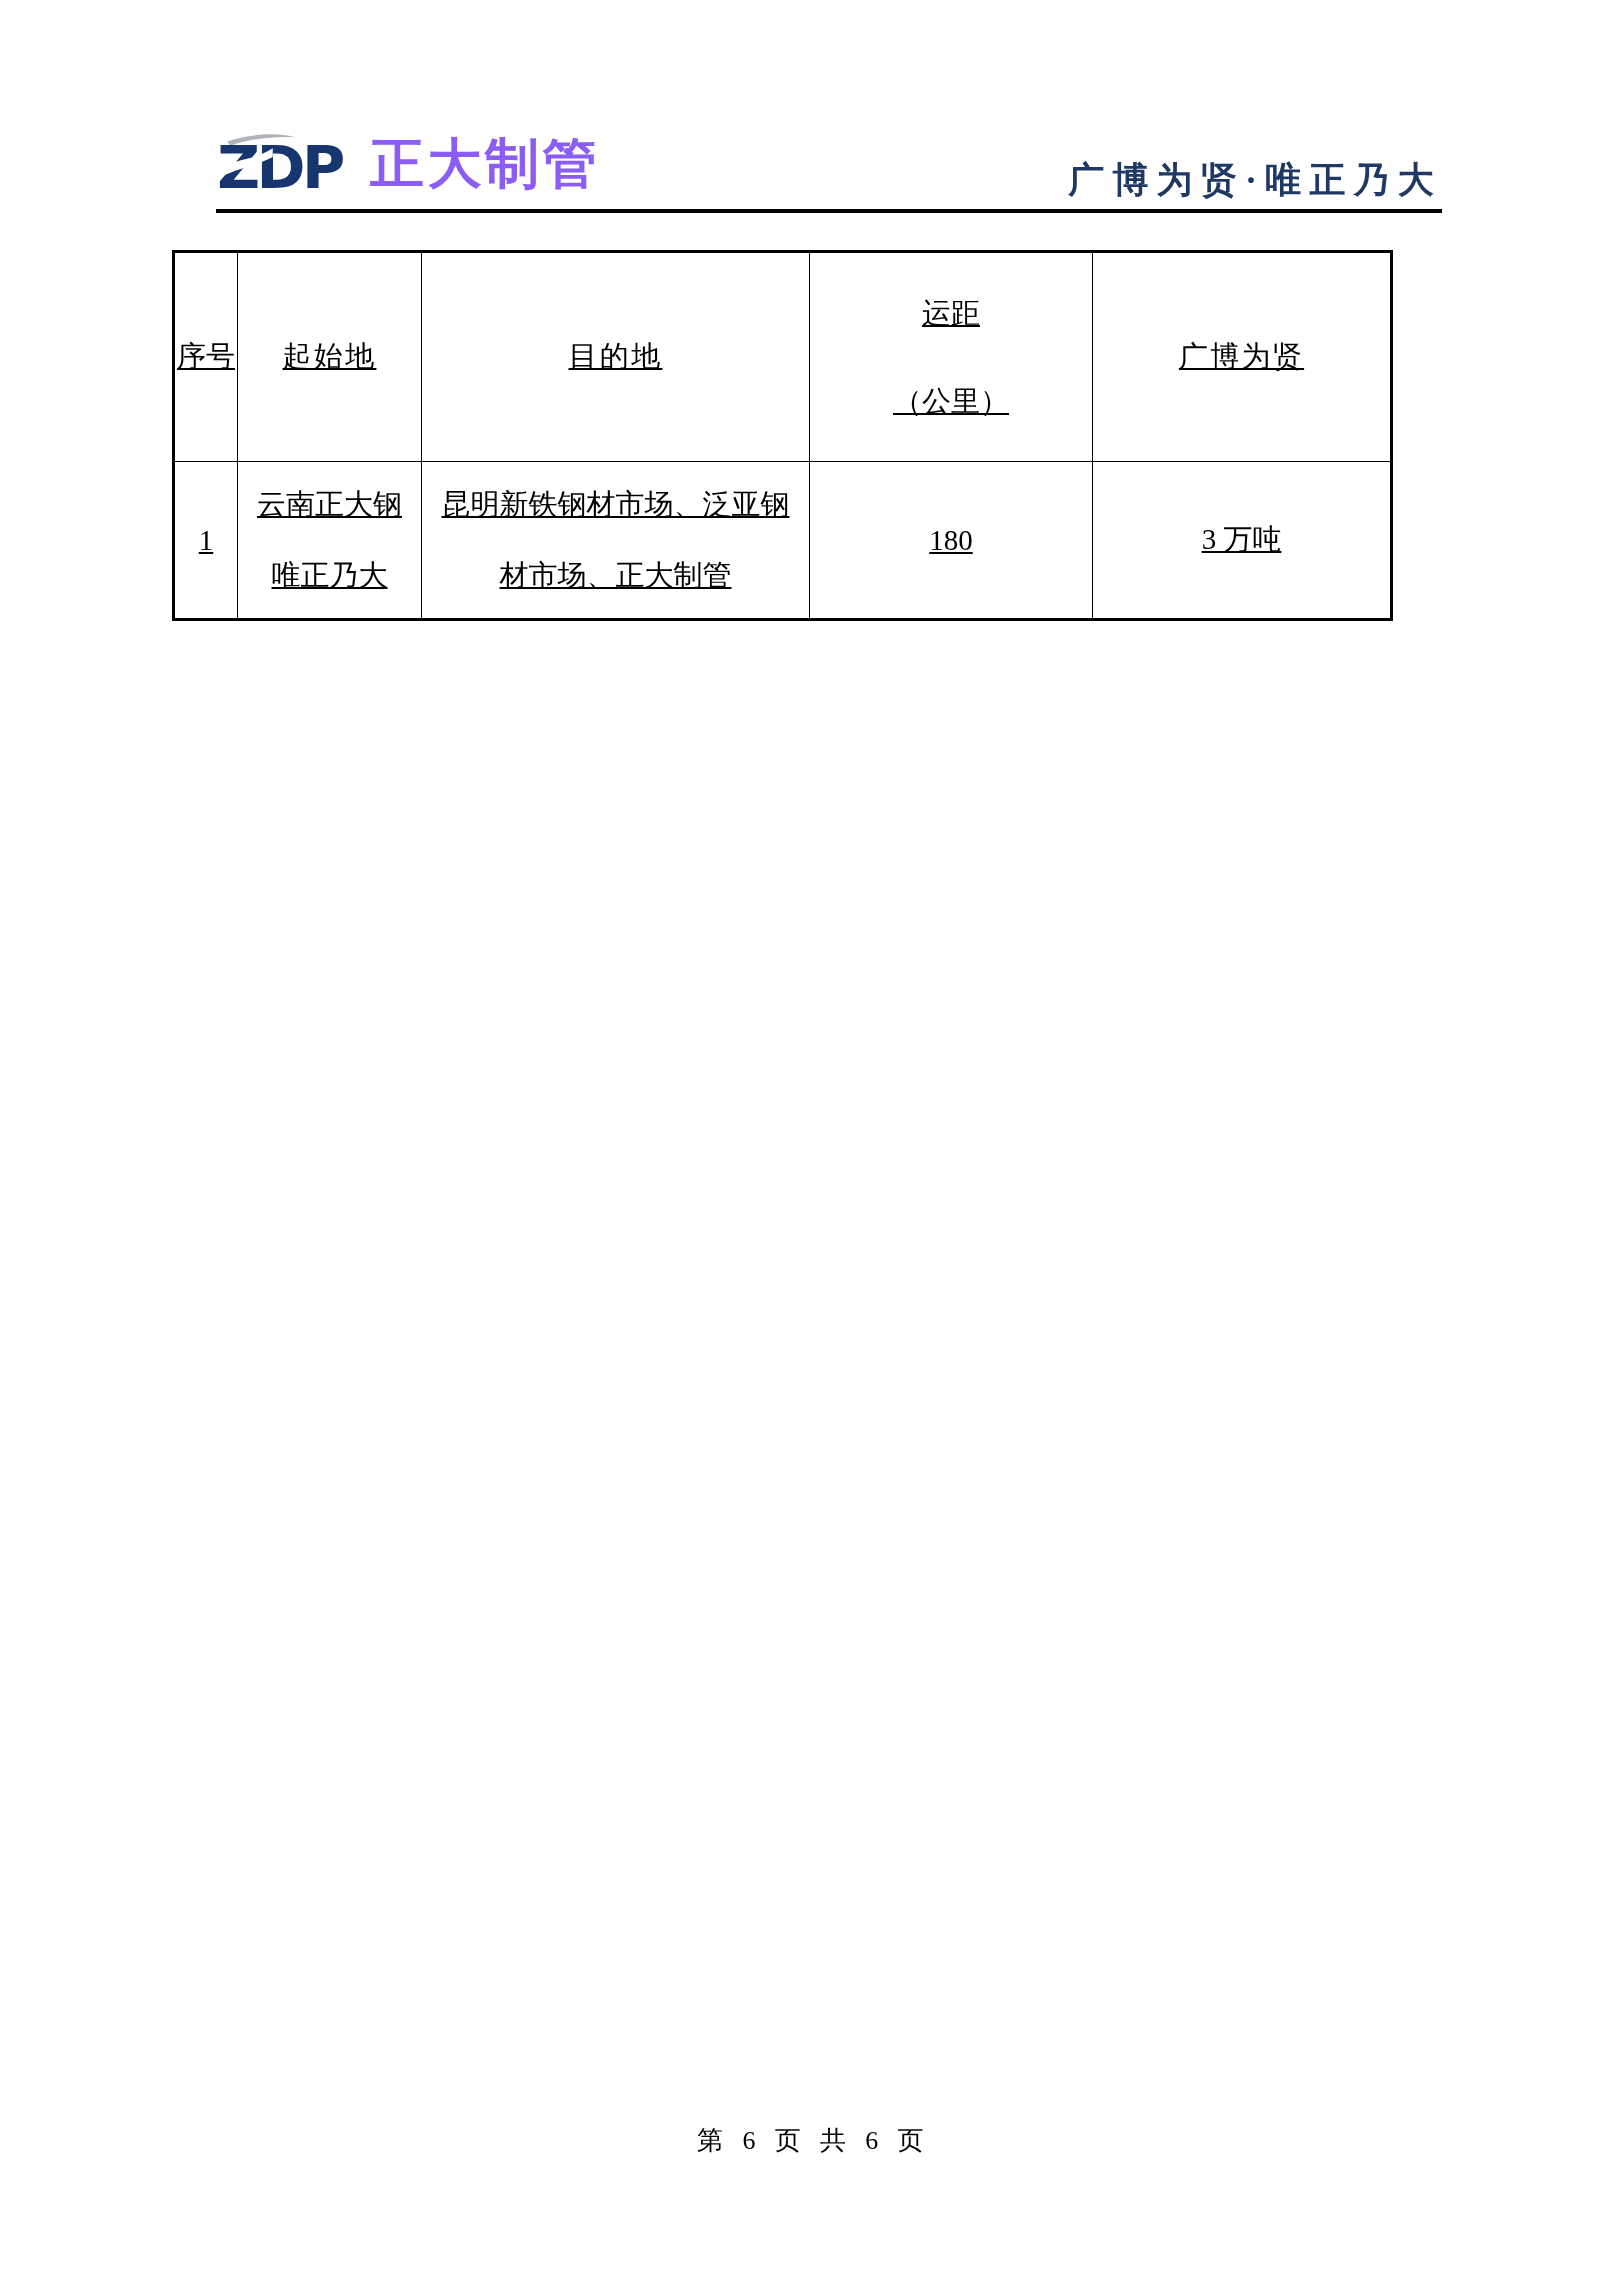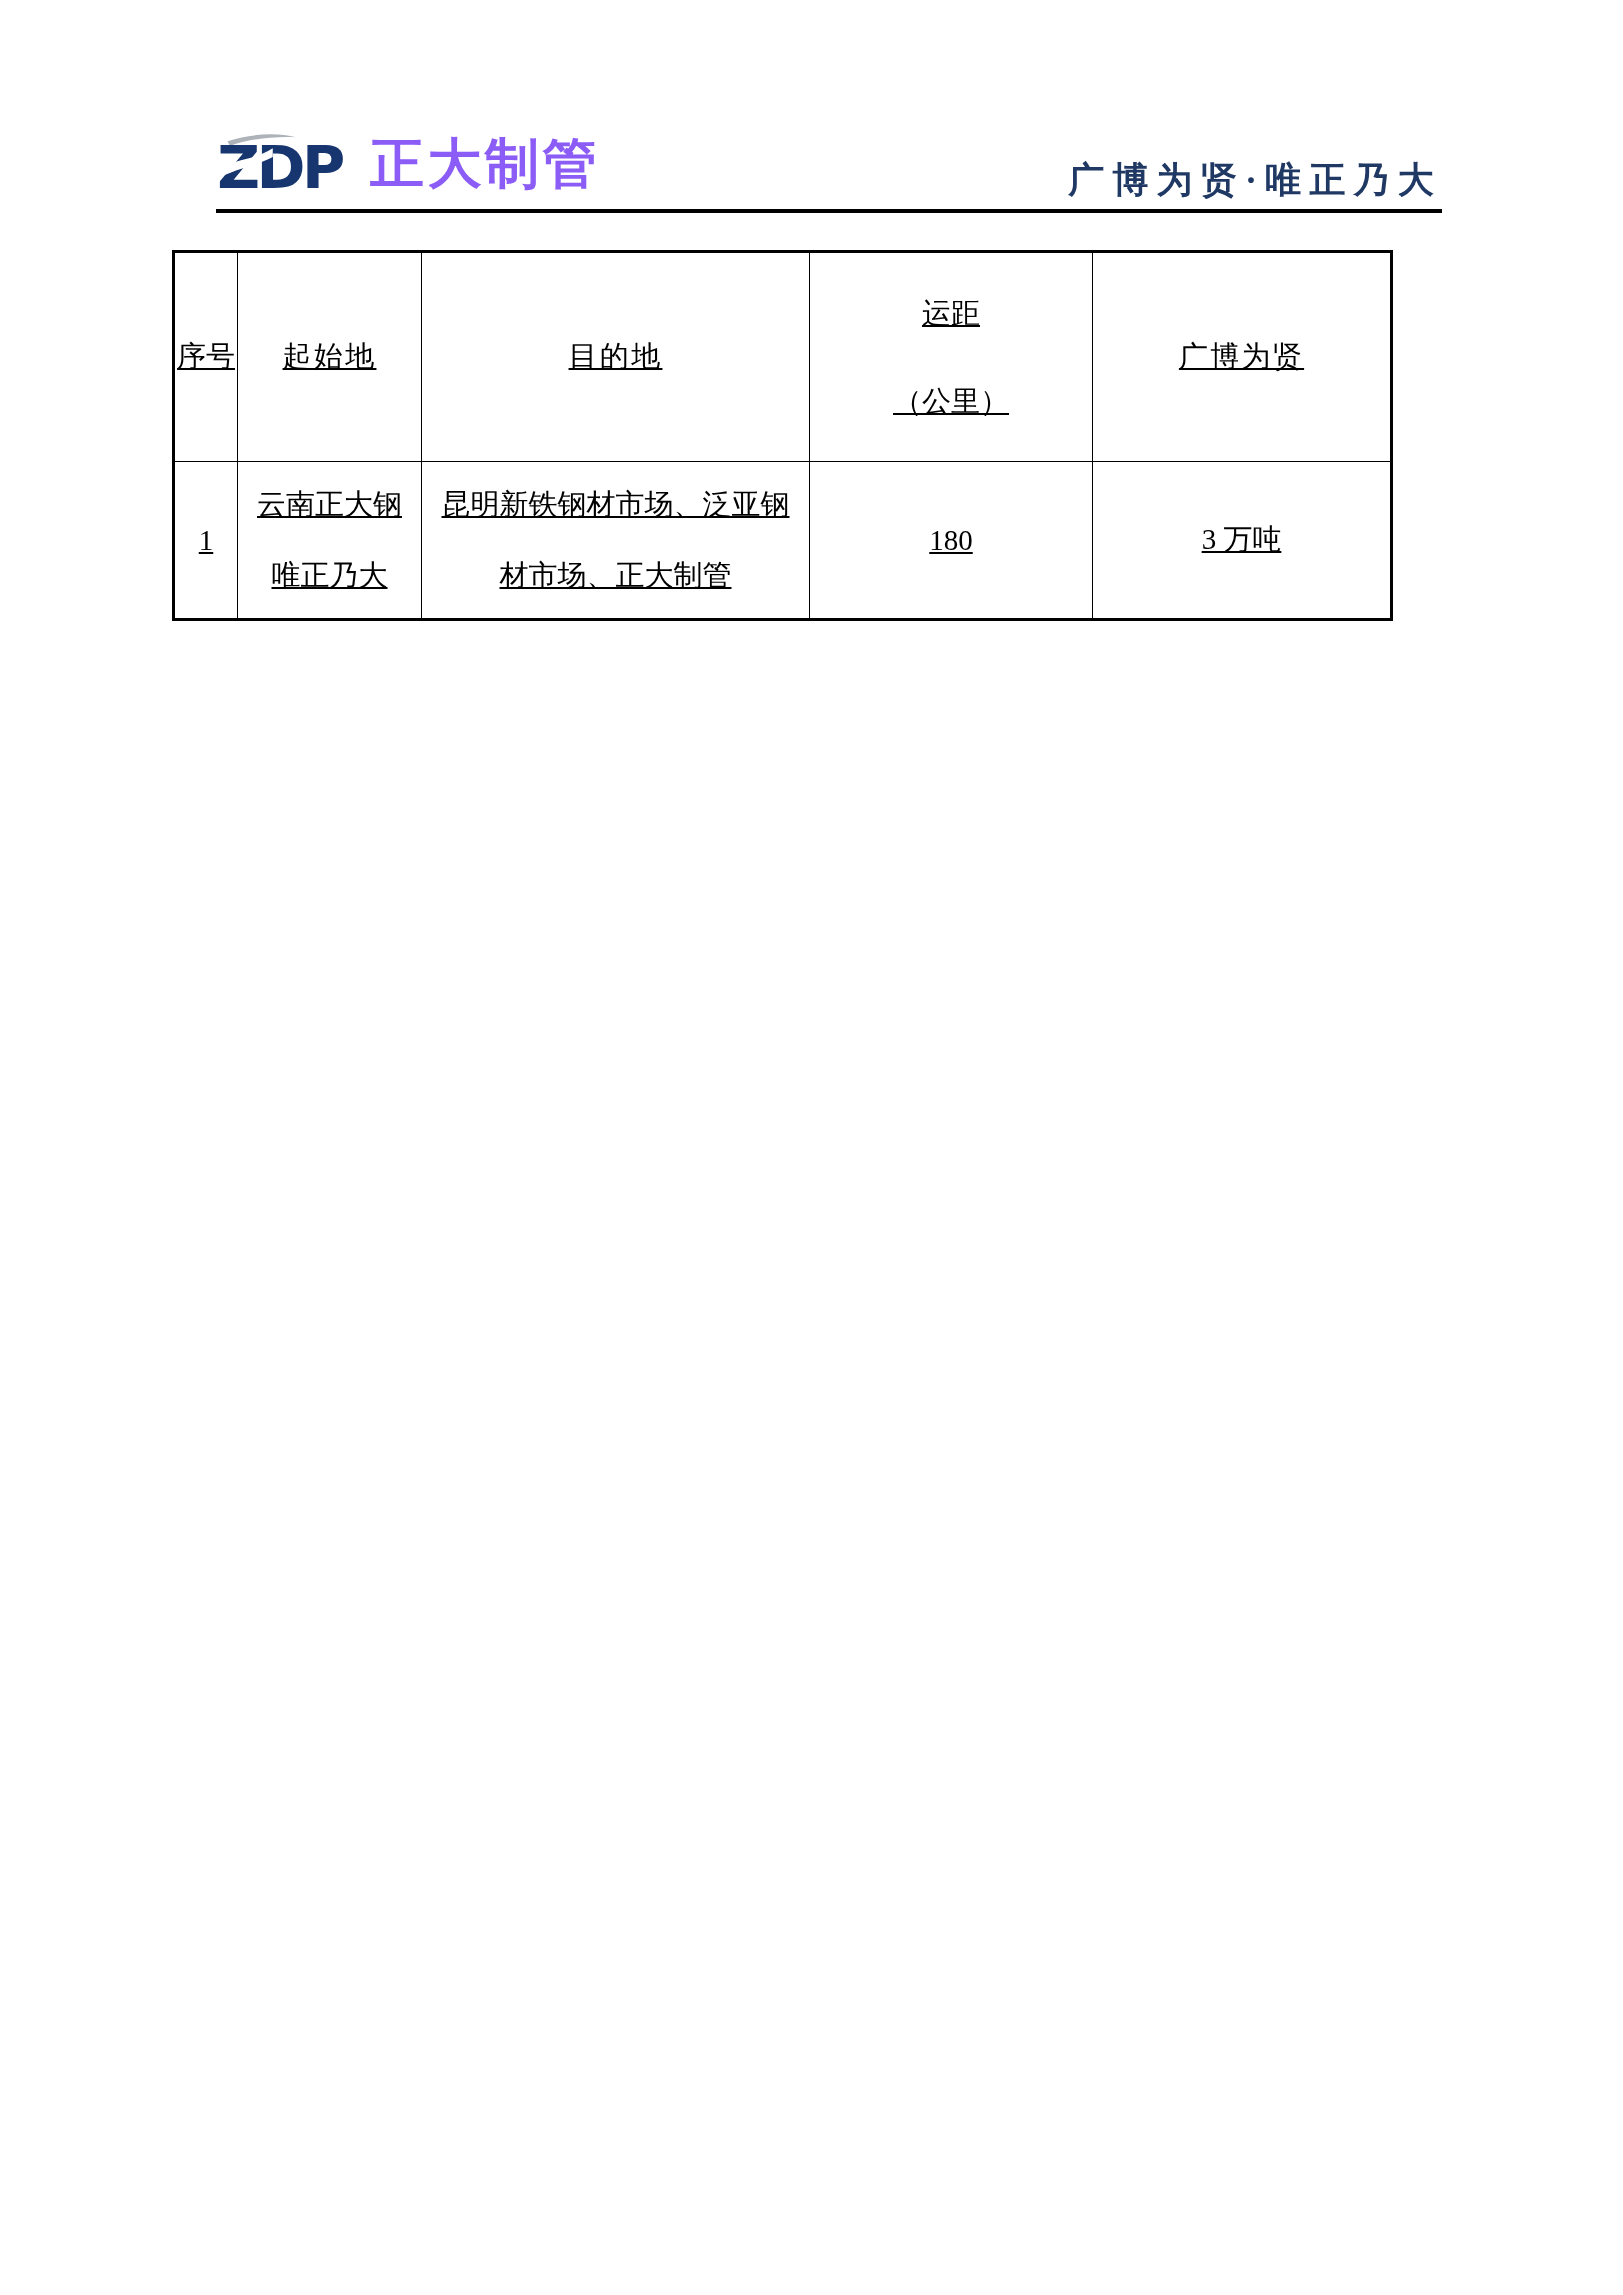--- a/index.html
+++ b/index.html
@@ -149,15 +149,18 @@
         <td class="two-line">
           <div>昆明新铁钢材市场、泛亚钢</div>
           <div>材市场、正大制管</div>
         </td>
         <td>180</td>
         <td>3 万吨</td>
       </tr>
     </tbody>
   </table>
 
+  <footer class="ftr">
+    <span>第 6 页 共 6 页</span>
+  </footer>
 
 </div>
 
 
 </body></html>

